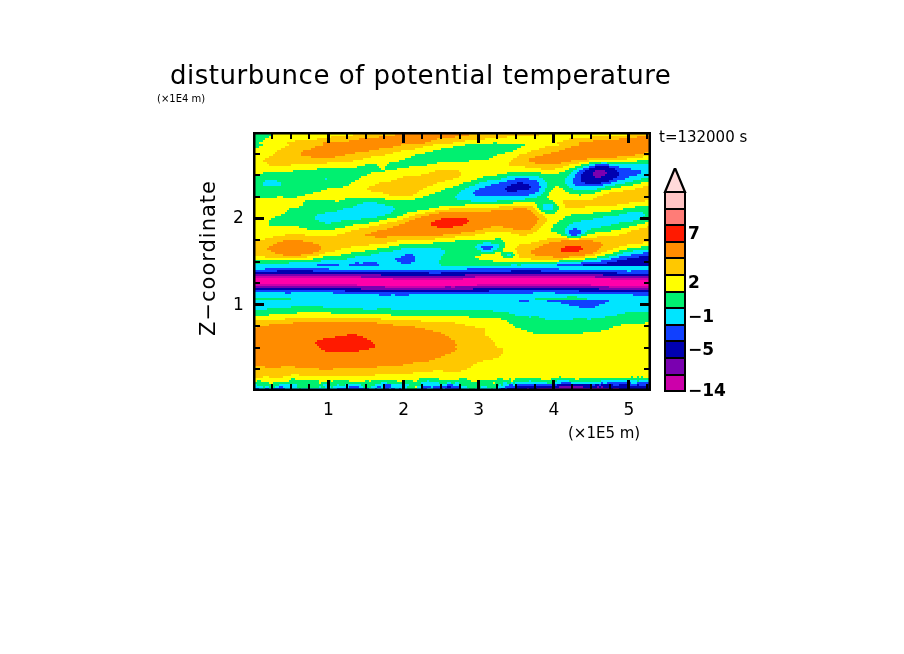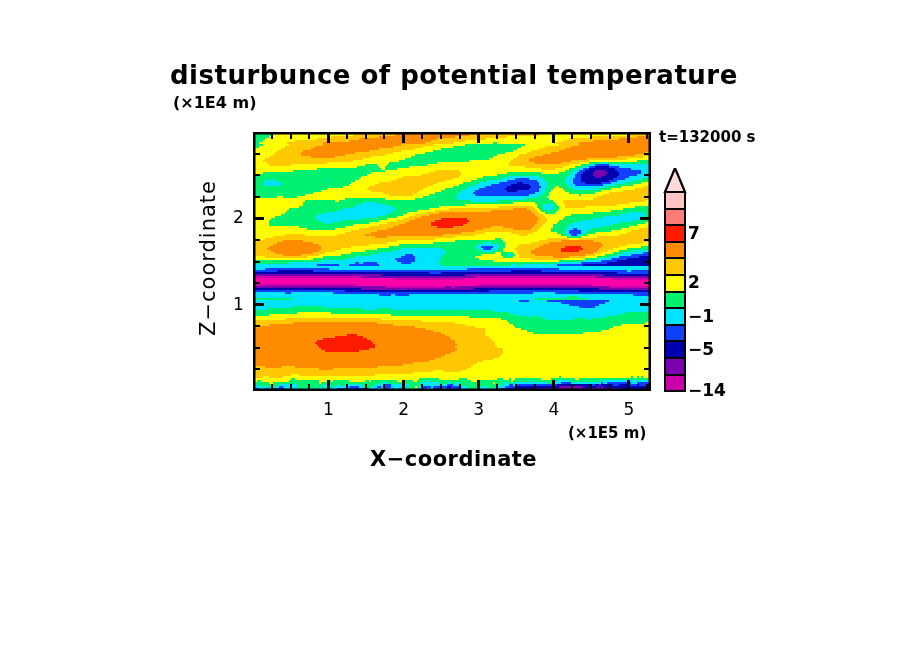--- a/index.html
+++ b/index.html
@@ -3,27 +3,27 @@
 <meta charset="utf-8">
 <style>
   html,body{margin:0;padding:0;}
   body{
     width:904px;height:654px;background:#ffffff;
     font-family:"DejaVu Sans","Liberation Sans",sans-serif;
     overflow:hidden;position:relative;
   }
   #root{position:absolute;inset:0;}
 
-  .txt{position:absolute;white-space:pre;color:#000;font-weight:700;}
+  .txt{position:absolute;white-space:pre;color:#000;font-weight:400;}
 
   #title{
     left:170px;top:60px;font-size:26px;letter-spacing:.5px;
   }
   #subtitle{
-    left:173px;top:93px;font-size:16px;
+    left:157px;top:93px;font-size:10px;
   }
   #timestamp{
     left:659px;top:128px;font-size:15px;
   }
   #xunit{
     left:568px;top:424px;font-size:15px;text-align:center;
   }
   #xlabel{
     left:370px;top:447px;font-size:21px;letter-spacing:.5px;
   }
@@ -1188,21 +1188,20 @@
       <div class="tick-label" style="left: 473.283px; top: 399px;">3</div>
       <div class="tick-label" style="left: 548.377px; top: 399px;">4</div>
       <div class="tick-label" style="left: 623.472px; top: 399px;">5</div>
     </div>
   <div id="yticks">
       <div class="tick-label" style="left: 233px; top: 293.667px;">1</div>
       <div class="tick-label" style="left: 233px; top: 207.333px;">2</div>
     </div>
 
   <div class="txt" id="xunit">(×1E5 m)</div>
-  <div class="txt" id="xlabel">X−coordinate</div>
 
   <svg id="cbsvg" width="26" height="226">
       <polygon points="13,0 23,24 3,24" fill="#FFDADA" stroke="#000" stroke-width="2.2"></polygon>
       <rect x="3" y="24" width="20" height="16.6" fill="#FFC4C4" stroke="#000" stroke-width="2" shape-rendering="crispEdges"></rect>
       <rect x="3" y="40.6" width="20" height="16.6" fill="#FF7C77" stroke="#000" stroke-width="2" shape-rendering="crispEdges"></rect>
       <rect x="3" y="57.2" width="20" height="16.6" fill="#FF1A00" stroke="#000" stroke-width="2" shape-rendering="crispEdges"></rect>
       <rect x="3" y="73.80000000000001" width="20" height="16.6" fill="#FF8C00" stroke="#000" stroke-width="2" shape-rendering="crispEdges"></rect>
       <rect x="3" y="90.4" width="20" height="16.6" fill="#FFC800" stroke="#000" stroke-width="2" shape-rendering="crispEdges"></rect>
       <rect x="3" y="107" width="20" height="16.6" fill="#FFFF00" stroke="#000" stroke-width="2" shape-rendering="crispEdges"></rect>
       <rect x="3" y="123.60000000000001" width="20" height="16.6" fill="#00F070" stroke="#000" stroke-width="2" shape-rendering="crispEdges"></rect>

